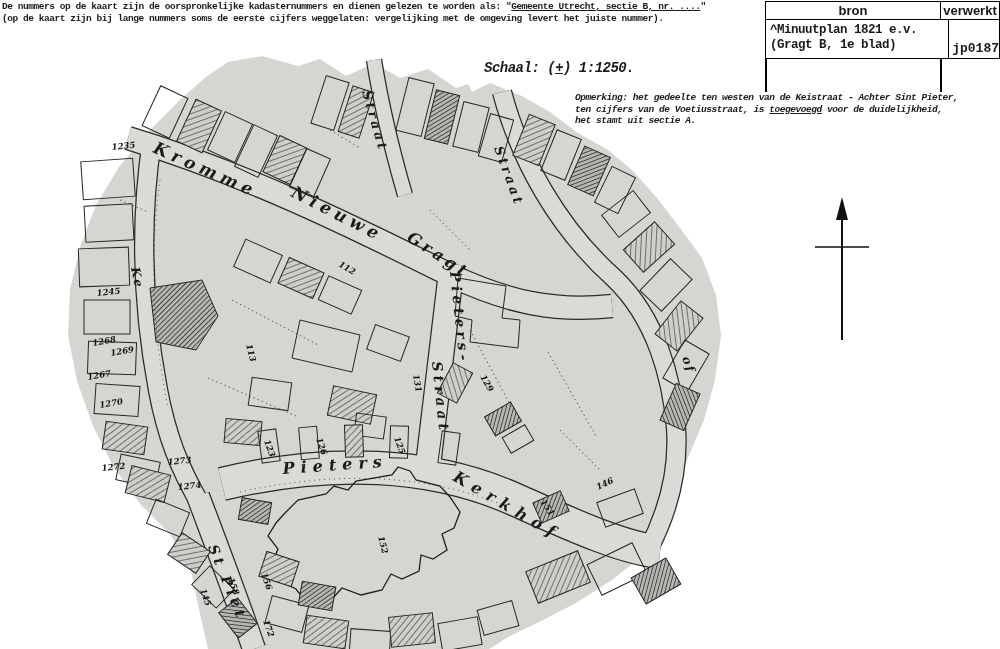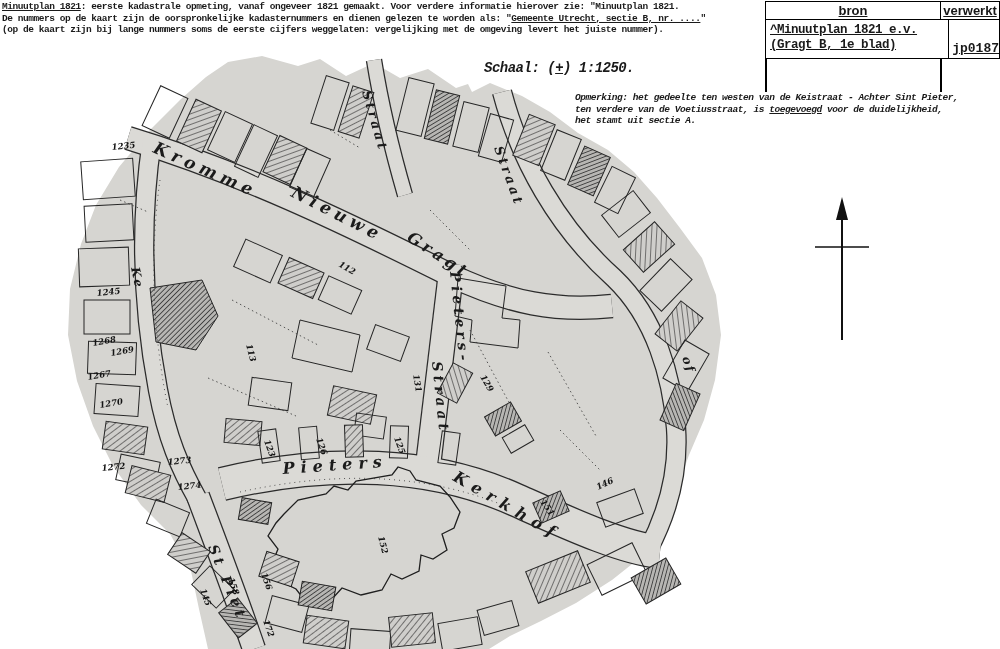--- a/index.html
+++ b/index.html
@@ -8,50 +8,49 @@
     background:#ffffff;
     font-family:"Liberation Mono","DejaVu Sans Mono",monospace;
     color:#161616;
   }
   .typew{font-family:"Liberation Mono","DejaVu Sans Mono",monospace;font-weight:bold;color:#1a1a1a;}
   .hdr-block{position:absolute;left:2px;top:1px;font-size:9.5px;letter-spacing:-0.45px;line-height:11.5px;white-space:nowrap;}
   .u{text-decoration:underline;}
   .scale-line{position:absolute;left:484px;top:60px;font-size:14px;letter-spacing:-0.5px;white-space:nowrap;font-style:italic;}
   .remark-block{position:absolute;left:575px;top:92px;font-size:9.5px;letter-spacing:-0.45px;line-height:11.5px;white-space:nowrap;font-style:italic;}
   
-  .src-table{position:absolute;left:765px;top:1px;width:233px;border:1.5px solid #000;text-decoration:underline;}
+  .src-table{position:absolute;left:765px;top:1px;width:233px;border:1.5px solid #000;}
   .src-head{display:flex;border-bottom:1.5px solid #000;height:17px;align-items:center;
     font-family:"Liberation Sans","DejaVu Sans",sans-serif;font-weight:bold;font-size:13px;}
   .src-body{display:flex;height:38px;}
   .c1{width:174px;border-right:1.5px solid #000;}
   .c2{flex:1;}
   .src-head .c1,.src-head .c2{display:flex;justify-content:center;align-items:center;height:100%;}
   .src-src{padding:3px 8px 0 4px;font-size:12.5px;line-height:14.5px;letter-spacing:-0.5px;white-space:nowrap;}
   .src-proc{display:flex;align-items:flex-end;padding:0 0 2px 3px;font-size:13px;}
   .tail{position:absolute;top:58px;width:1.5px;height:34px;background:#000;}
   .tail-left{left:765px;} .tail-mid{left:940px;}
   
   #mapsvg{position:absolute;left:0;top:0;}
   .street-label{font-family:"DejaVu Serif","Liberation Serif",serif;font-style:italic;font-weight:bold;fill:#1b1b1b;}
   .parcel-number{font-family:"DejaVu Serif","Liberation Serif",serif;font-style:italic;font-weight:bold;fill:#141414;font-size:8.5px;}
 </style>
 </head>
 <body>
 
 <div class="typew hdr-block">
-  <div><span class="u">Minuutplan 1821</span><span>: eerste kadastrale opmeting, vanaf ongeveer 1821 gemaakt. Voor verdere informatie hierover zie: "Minuutplan 1821.</span></div>
   <div><span>De nummers op de kaart zijn de oorspronkelijke kadasternummers en dienen gelezen te worden als: "</span><span class="u">Gemeente Utrecht, sectie B, nr. ....</span><span>"</span></div>
   <div>(op de kaart zijn bij lange nummers soms de eerste cijfers weggelaten: vergelijking met de omgeving levert het juiste nummer).</div>
 </div>
 
 <div class="typew scale-line"><span>Schaal: (</span><span class="u">+</span><span>) 1:1250.</span></div>
 
 <div class="typew remark-block">
   <div>Opmerking: het gedeelte ten westen van de Keistraat - Achter Sint Pieter,</div>
-  <div><span>ten verdere van de Voetiusstraat, is </span><span class="u">toegevoegd</span><span> voor de duidelijkheid,</span></div>
+  <div><span>ten cijfers van de Voetiusstraat, is </span><span class="u">toegevoegd</span><span> voor de duidelijkheid,</span></div>
   <div>het stamt uit sectie A.</div>
 </div>
 
 <div class="src-table">
   <div class="src-head">
     <div class="c1">bron</div>
     <div class="c2">verwerkt</div>
   </div>
   <div class="src-body">
     <div class="c1 typew src-src">

